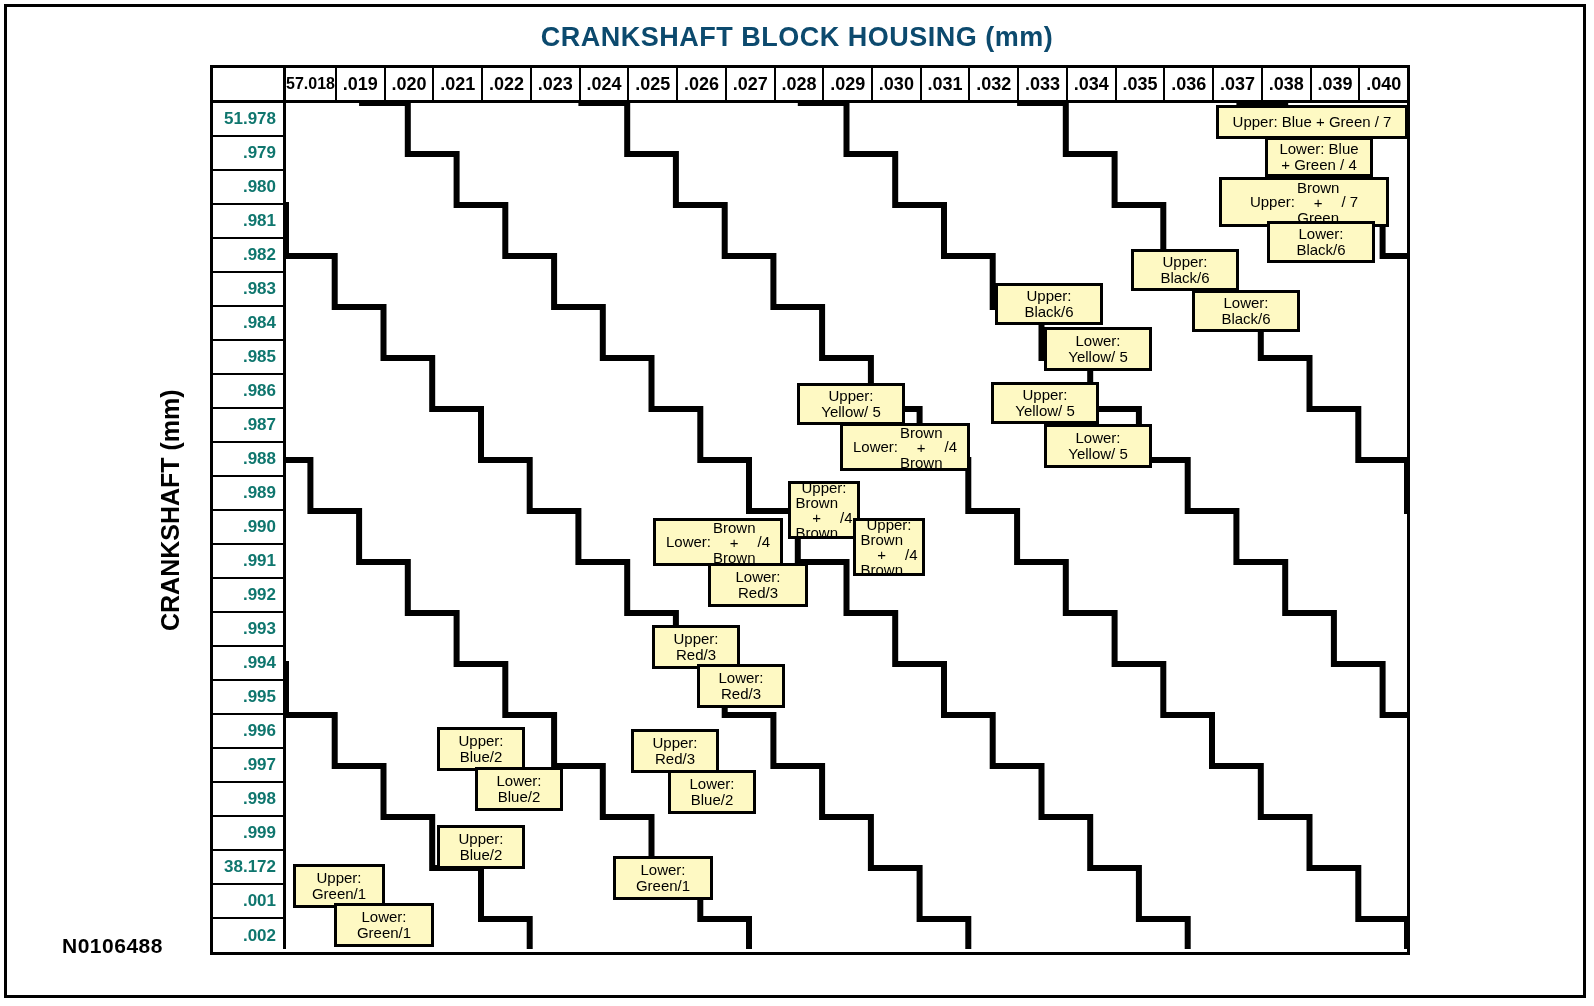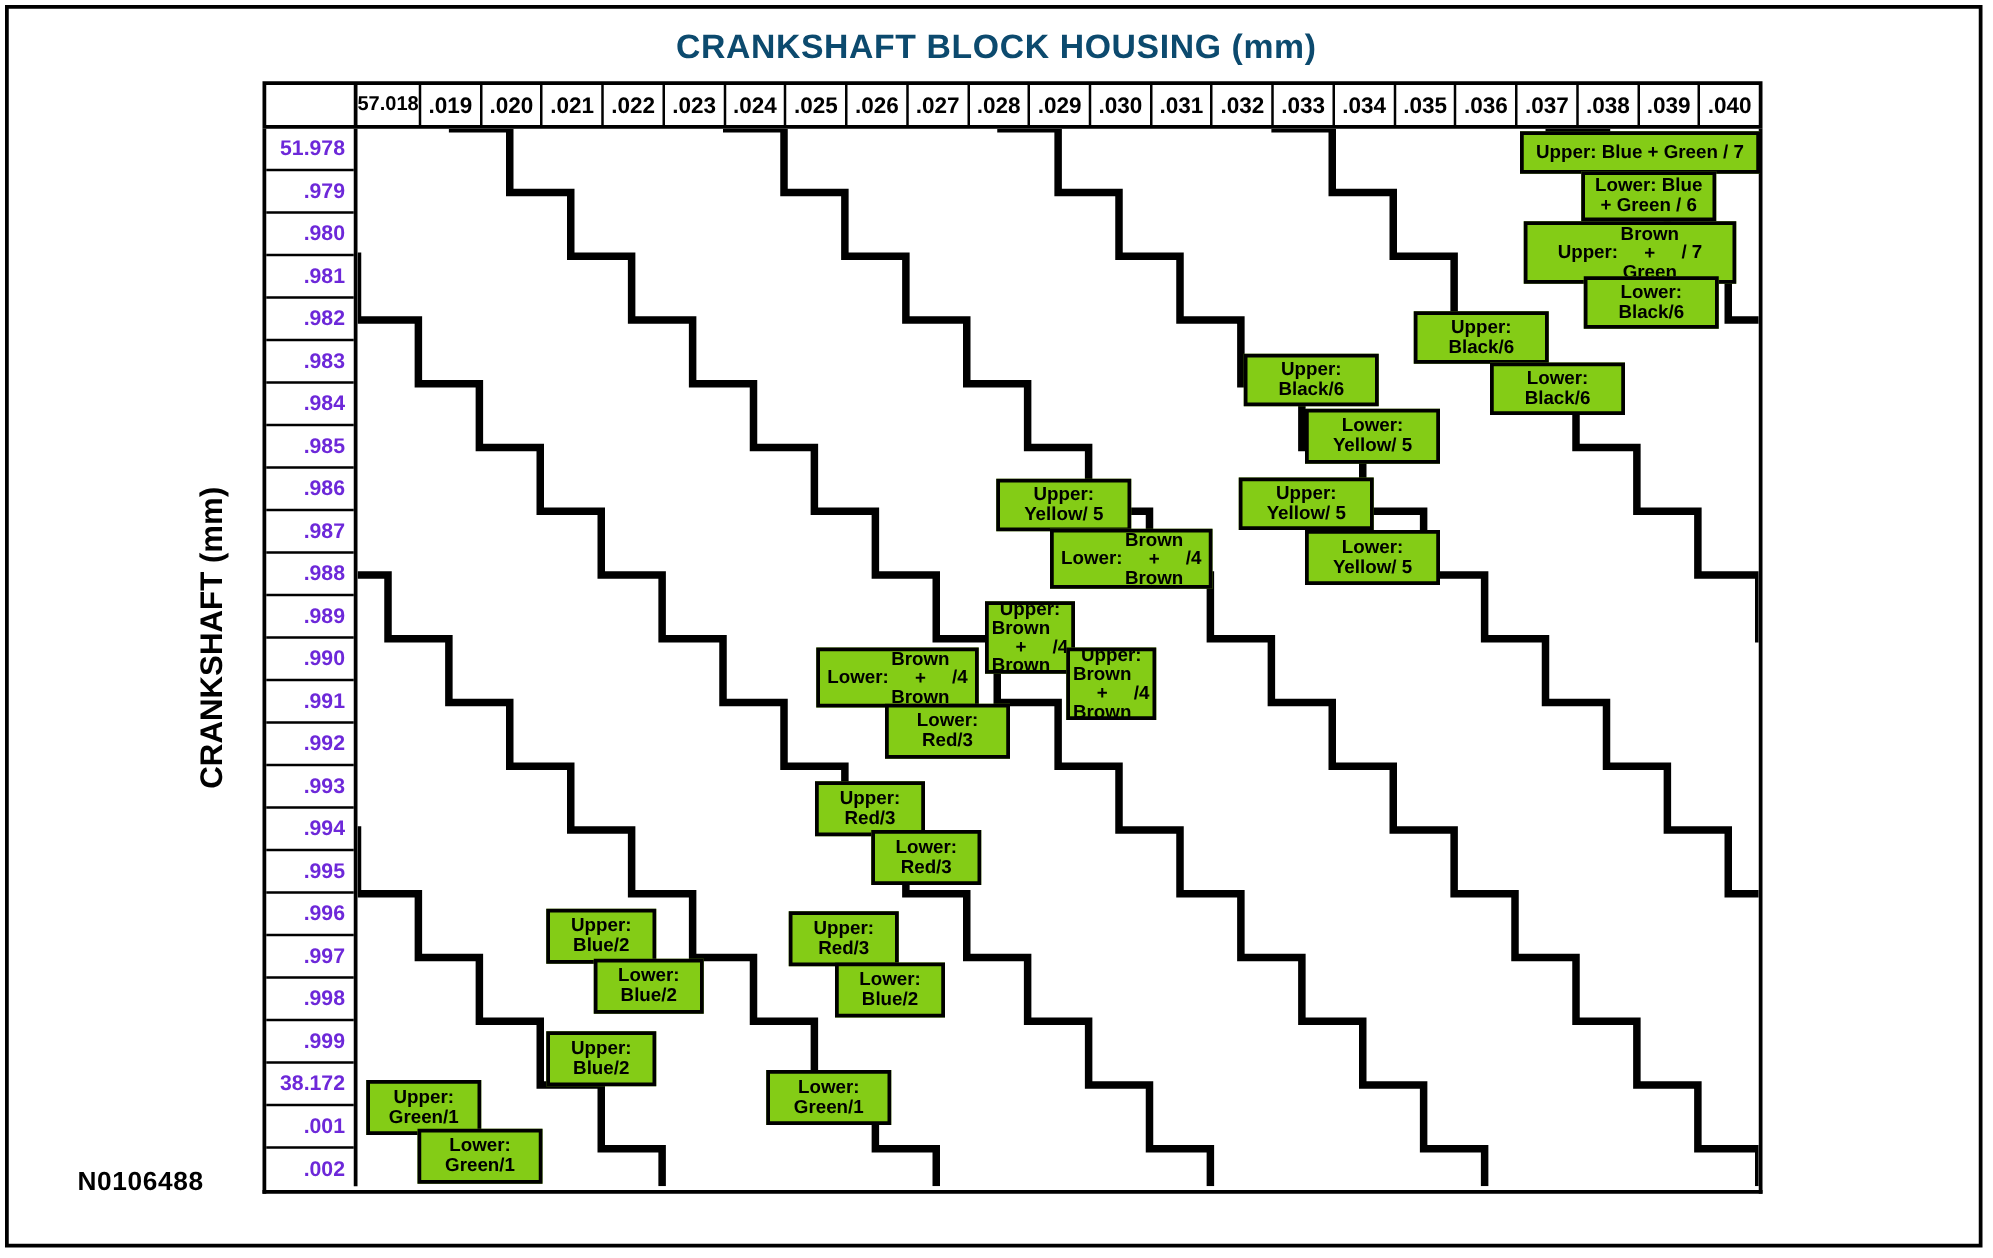--- a/index.html
+++ b/index.html
@@ -25,30 +25,30 @@
                 display:flex;align-items:center;justify-content:center;
                 font-size:18px;font-weight:bold;color:#000;}
   #hdr .colcell:last-child{border-right:none;}
   #hdr .colcell.first{font-size:16px;}
 
   #body{position:absolute;left:0;top:38px;width:1200px;height:852px;border:3px solid #000;border-top:none;box-sizing:border-box;}
 
   #rowlabels{position:absolute;left:0;top:0;width:73px;height:846px;border-right:3px solid #000;box-sizing:border-box;}
   #rowlabels .rl{height:34px;border-bottom:2px solid #000;box-sizing:border-box;
                  display:flex;align-items:center;justify-content:flex-end;
-                 padding-right:7px;font-size:17px;font-weight:bold;color:#6d28d9;}
+                 padding-right:7px;font-size:17px;font-weight:bold;color:#0f766e;}
   #rowlabels .rl:last-child{border-bottom:none;margin-left:24px;}
 
   #plot{position:absolute;left:73px;top:0;width:1121px;height:846px;overflow:hidden;}
   #plot svg{display:block;}
 
   
-  .lbl{position:absolute;background:#84cc16;border:3px solid #000;box-sizing:border-box;
+  .lbl{position:absolute;background:#fef9c3;border:3px solid #000;box-sizing:border-box;
        display:flex;align-items:center;justify-content:center;
-       font-size:15px;font-weight:bold;color:#000;line-height:1.08;text-align:center;
+       font-size:15px;font-weight:normal;color:#000;line-height:1.08;text-align:center;
        padding:1px 4px;}
   .lbl.single{font-size:15px;}
   .lbl .stackwrap{display:flex;align-items:center;justify-content:center;gap:2px;}
   .lbl .stack{display:flex;flex-direction:column;align-items:center;line-height:1.0;}
   .lbl .sl{font-size:15px;}
   .lbl .pre{font-size:15px;}
 </style>
 </head>
 <body>
 
@@ -132,21 +132,21 @@
   </div>
 
 </div>
 
 <div class="lbl single" style="left: 1216px; top: 105px; width: 192px; height: 34px;">
     <span>Upper: Blue + Green / 7</span>
   </div>
 <div class="lbl" style="left: 1265px; top: 137px; width: 108px; height: 40px;">
     <div style="display: flex; flex-direction: column; align-items: center; line-height: 1.1;">
       <span>Lower: Blue</span>
-      <span>+ Green / 6</span>
+      <span>+ Green / 4</span>
     </div>
   </div>
 <div class="lbl" style="left: 1219px; top: 177px; width: 170px; height: 50px;">
     <div class="stackwrap">
       <span class="pre">Upper:</span>
       <span class="stack">
         <span class="sl">Brown</span>
         <span class="sl">+</span>
         <span class="sl">Green</span>
       </span>

